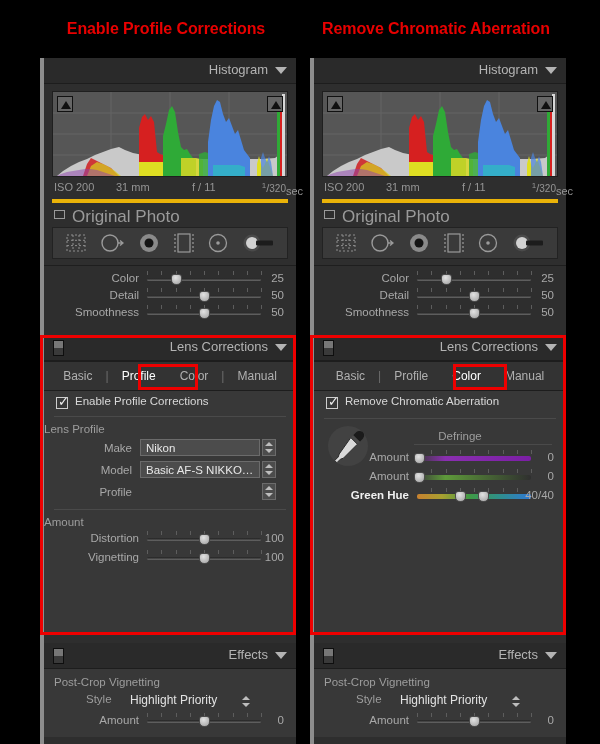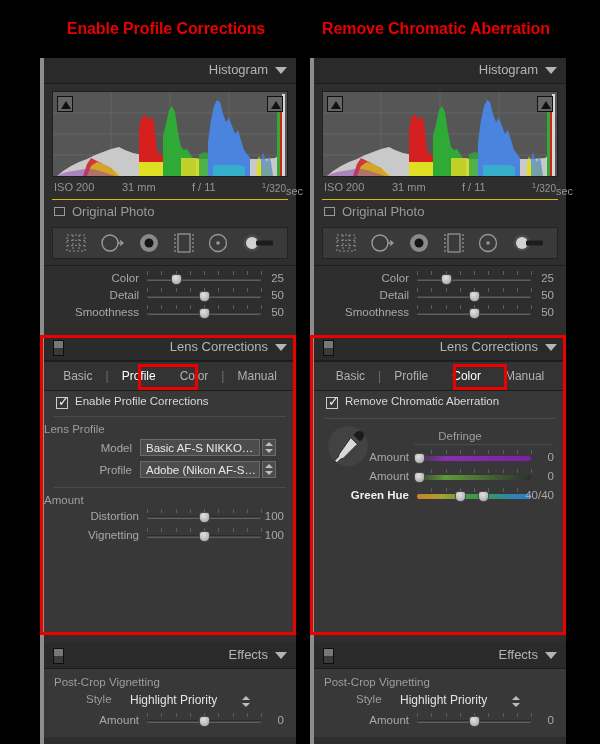--- a/index.html
+++ b/index.html
@@ -91,30 +91,30 @@
     border-right: 5px solid transparent;
     border-bottom: 8px solid #111;
   }
   .exif {
     height: 22px; margin: 0 8px;
     position: relative;
     color: #959595; font-size: 11px;
   }
   .exif span { position: absolute; top: 4px; }
   .exif .e0 { left: 2px; }
-  .exif .e1 { left: 70px; }
+  .exif .e1 { left: 64px; }
   .exif .e2 { left: 140px; }
   .exif .e3 { right: 2px; }
   .exif sup { font-size: 8px; vertical-align: 0.45em; }
   .exif sub { font-size: 10px; vertical-align: -0.05em; }
   .orig-row {
     height: 24px; margin: 0 8px;
-    border-top: 1px solid #eab308;
-    position: relative;
-    color: #9a9a9a; font-size: 13px;
+    border-top: 4px solid #eab308;
+    position: relative;
+    color: #9a9a9a; font-size: 17px;
   }
   .orig-chk {
     position: absolute; left: 2px; top: 7px;
     width: 11px; height: 9px;
     border: 1px solid #9a9a9a;
   }
   .orig-lbl { position: absolute; left: 20px; top: 4px; }
 
   
   .tool-strip {
@@ -471,29 +471,35 @@
       <div class="lens-body" style="height:244px">
         <div class="chk-row">
           <div class="chk-box">
               <span class="chk-mark">✓</span>
             </div>
           <div class="chk-lbl">Enable Profile Corrections</div>
         </div>
         <div class="divider"></div>
         <div class="grp-title">Lens Profile</div>
         <div class="dd-row">
+          <span class="dd-lbl">Make</span>
+          <span class="dd-box">Nikon</span>
+          <span class="dd-spin">
+              <span class="updown"></span>
+            </span>
+        </div>
+        <div class="dd-row">
           <span class="dd-lbl">Model</span>
           <span class="dd-box">Basic AF-S NIKKO…</span>
           <span class="dd-spin">
               <span class="updown"></span>
             </span>
         </div>
         <div class="dd-row">
           <span class="dd-lbl">Profile</span>
-          <span class="dd-box">Adobe (Nikon AF-S…</span>
           <span class="dd-spin">
               <span class="updown"></span>
             </span>
         </div>
         <div class="divider" style="margin-top:6px"></div>
         <div class="grp-title">Amount</div>
         <div style="padding:0 10px">
           <div class="srow" style="height:19px">
             <span class="lbl">Distortion</span>
             <span class="ticks">

